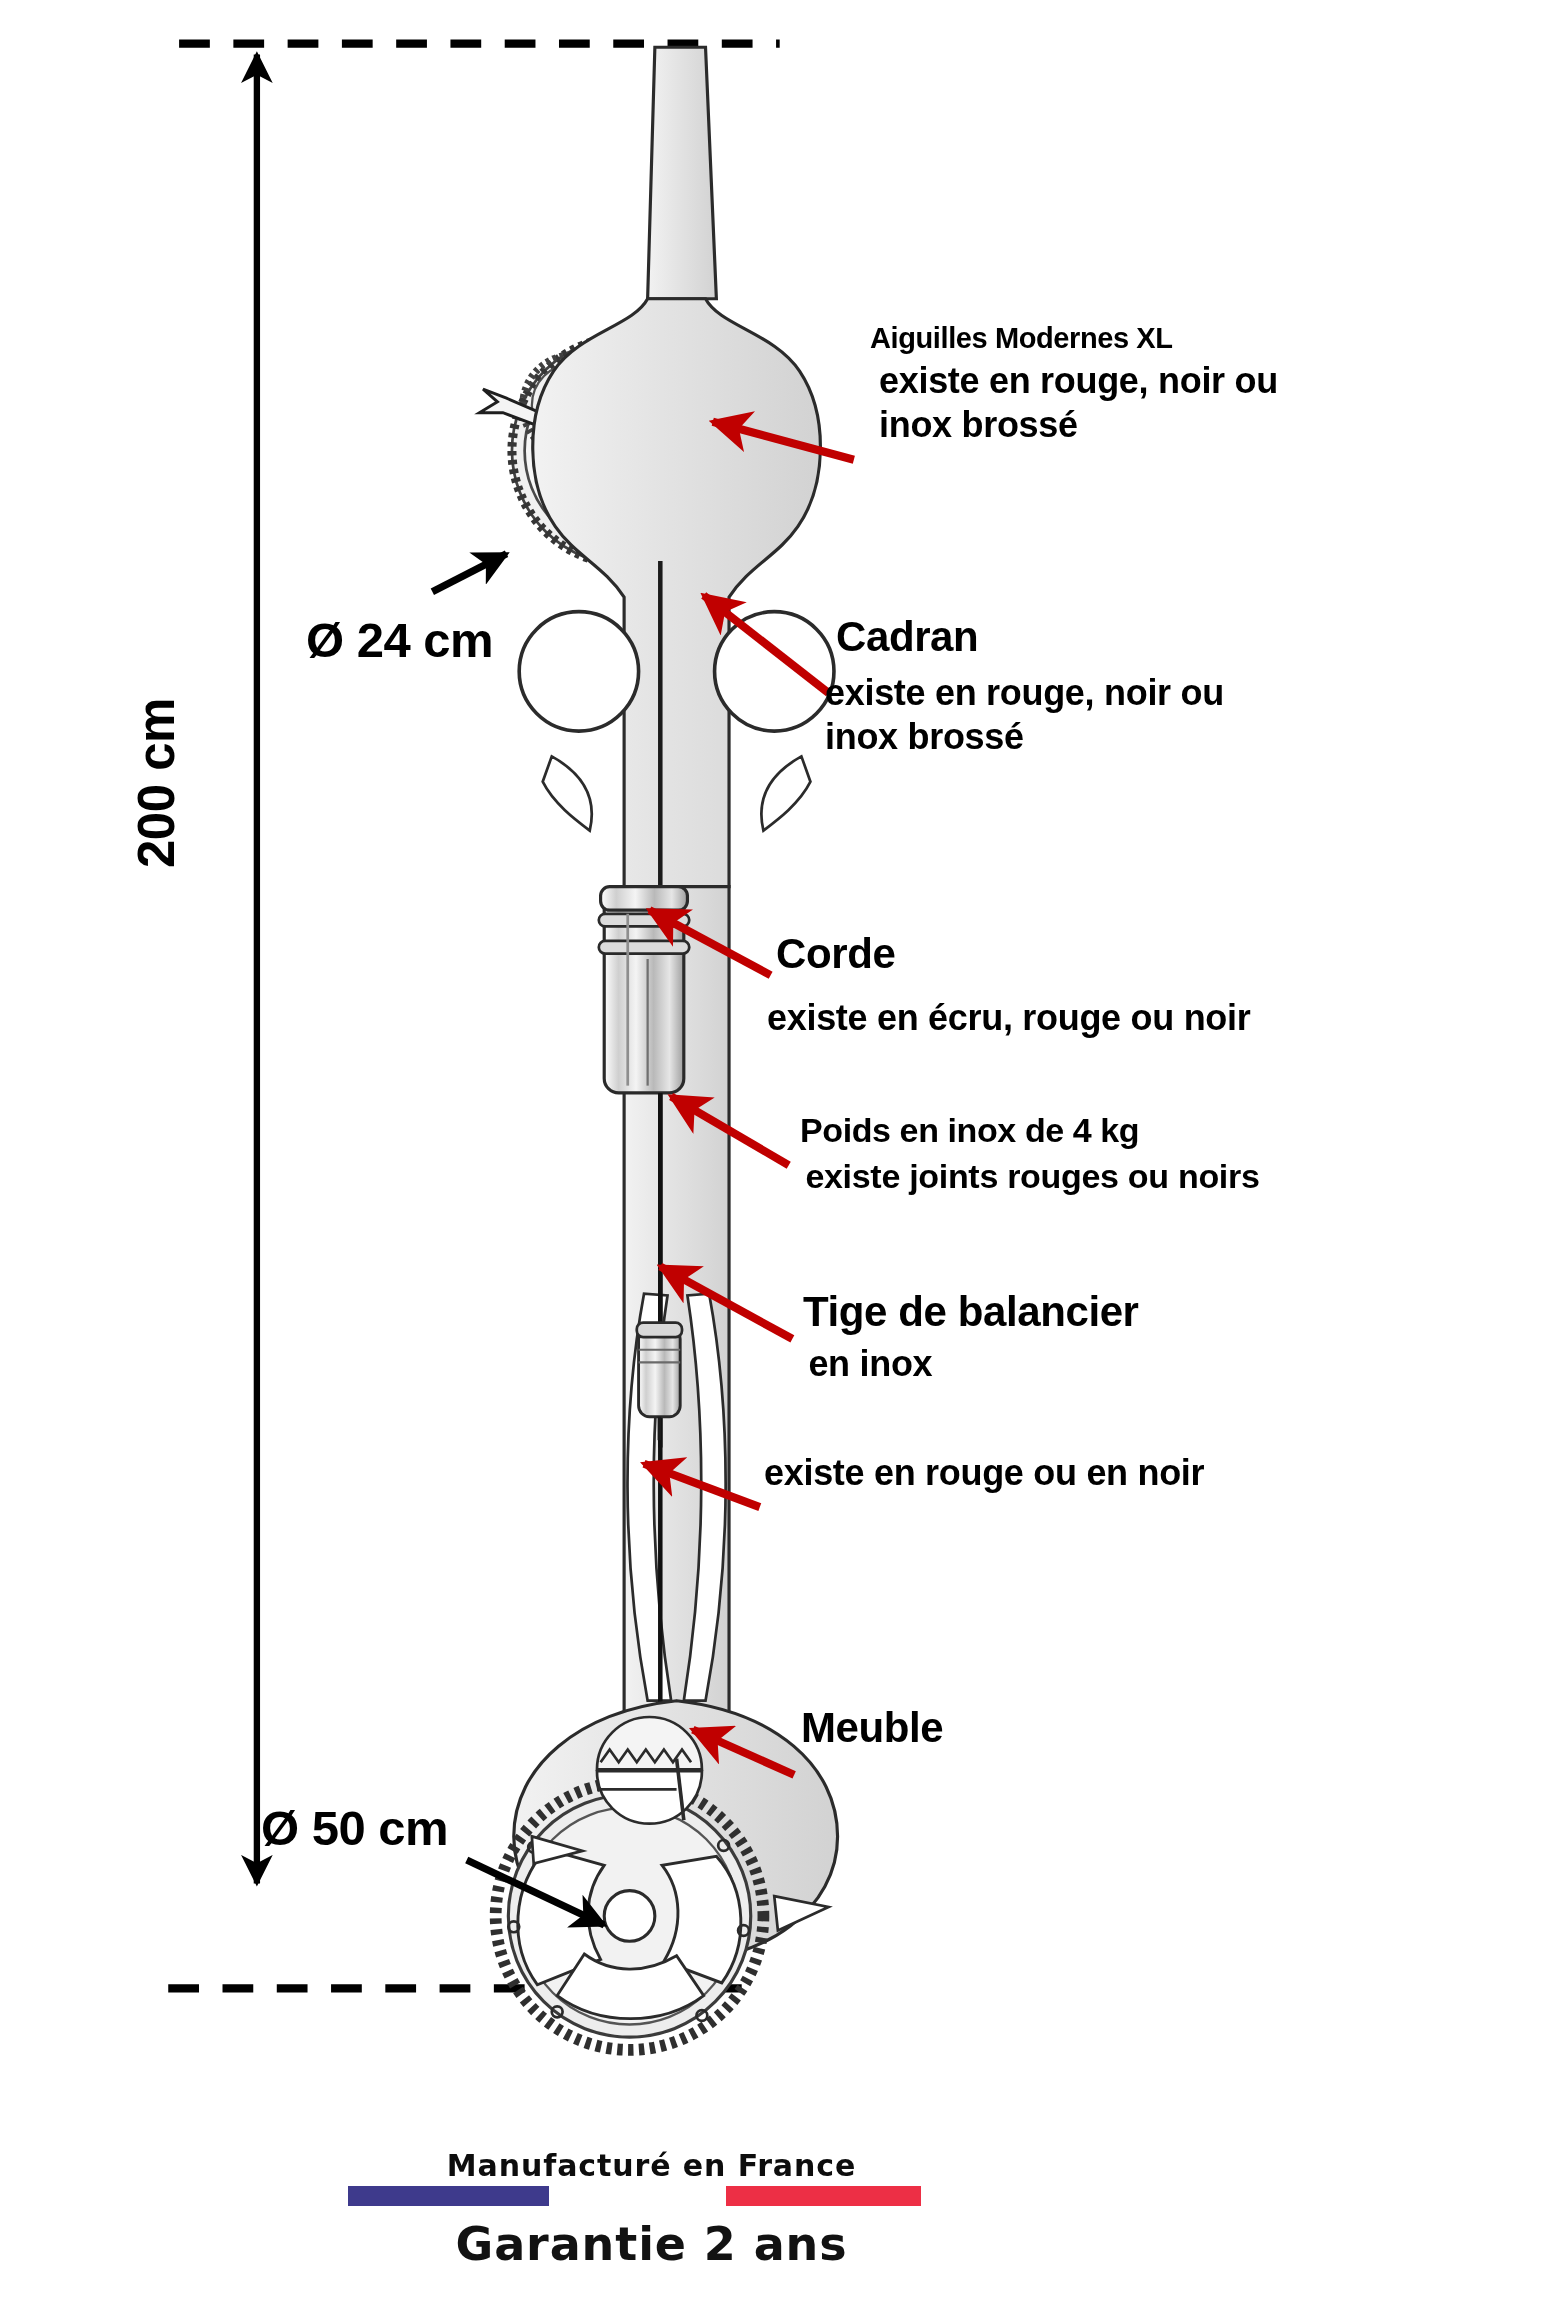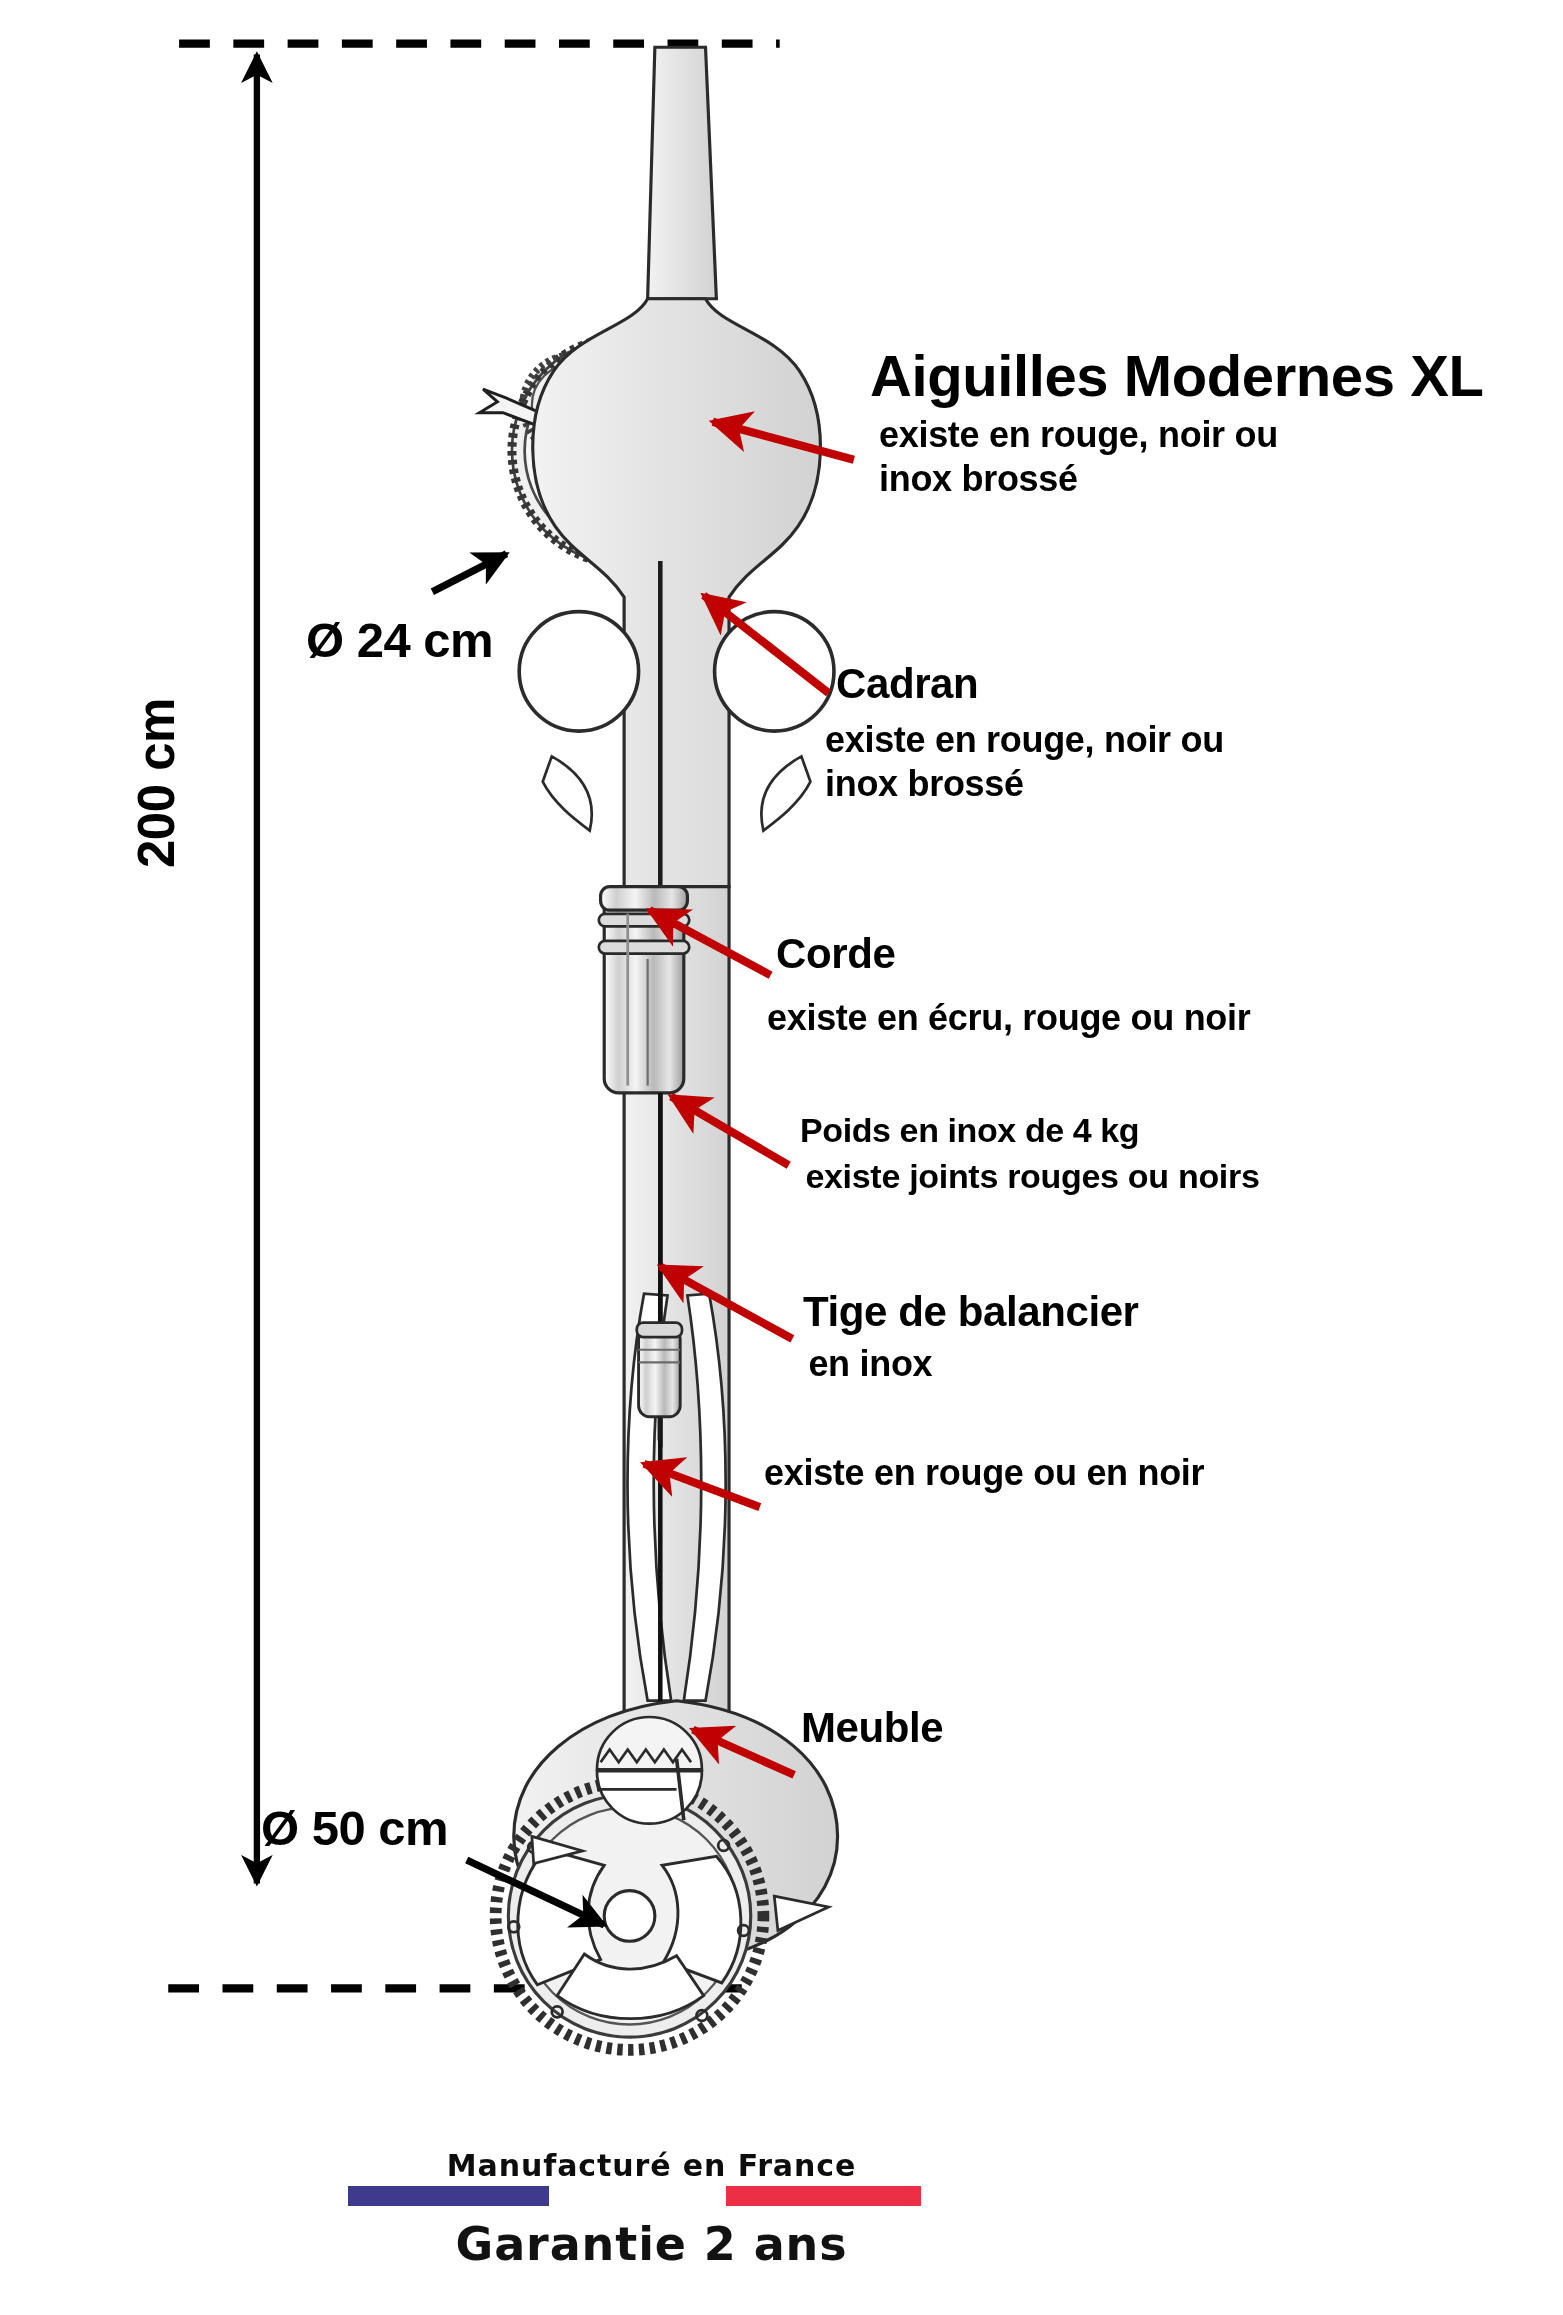--- a/index.html
+++ b/index.html
@@ -24,24 +24,24 @@
     white-space:pre-line;
   }
   .callout .sub{
     font-weight:bold;
     font-size:36px;
     line-height:1.22;
     letter-spacing:-0.3px;
     white-space:pre-line;
   }
   .callout.c-hands{left:870px;top:322px;}
-  .callout.c-hands .head{font-size:58px;margin-top:20px;}
+  .callout.c-hands .head{font-size:29px;}
   .callout.c-hands .sub{margin-top:3.6px;margin-left:9px;}
 
-  .callout.c-dial{left:836px;top:613px;margin-top:47px;}
+  .callout.c-dial{left:836px;top:613px;}
   .callout.c-dial .sub{margin-top:9px;margin-left:-11px;}
 
   .callout.c-cord{left:776px;top:930px;}
   .callout.c-cord .sub{margin-top:17px;margin-left:-9px;}
 
   .callout.c-weight{left:800px;top:1111px;}
   .callout.c-weight .head{font-size:34px;}
   .callout.c-weight .sub{margin-top:5.4px;margin-left:5.4px;font-size:34px;}
 
   .callout.c-rod{left:803px;top:1288px;}

